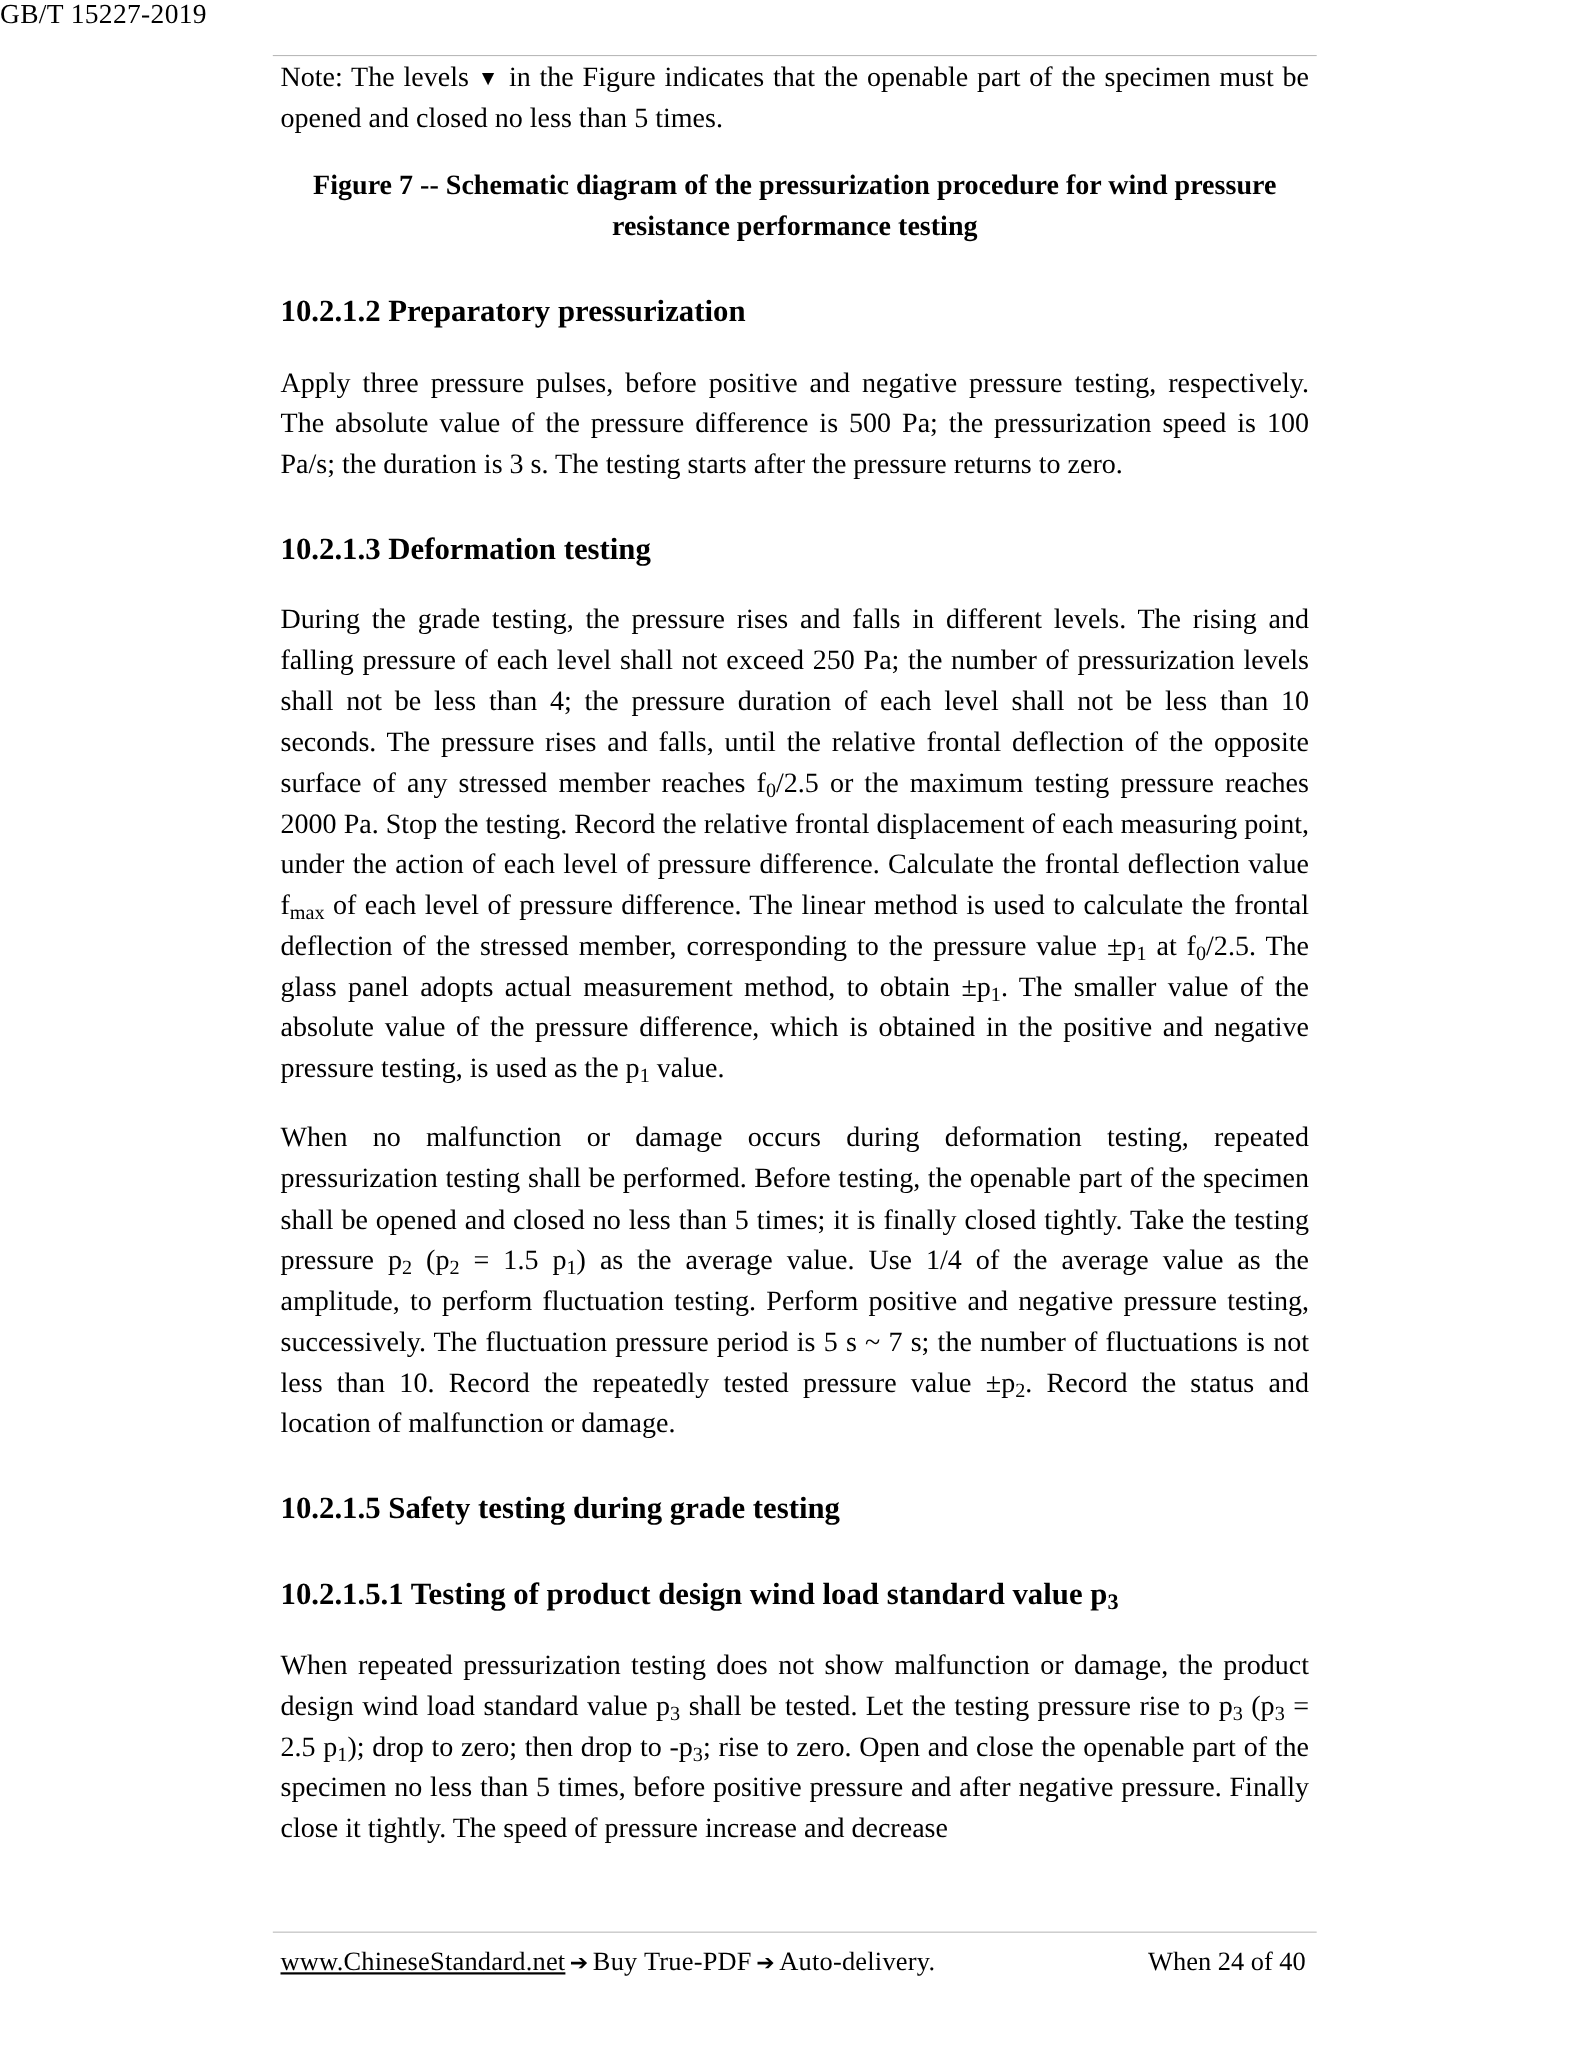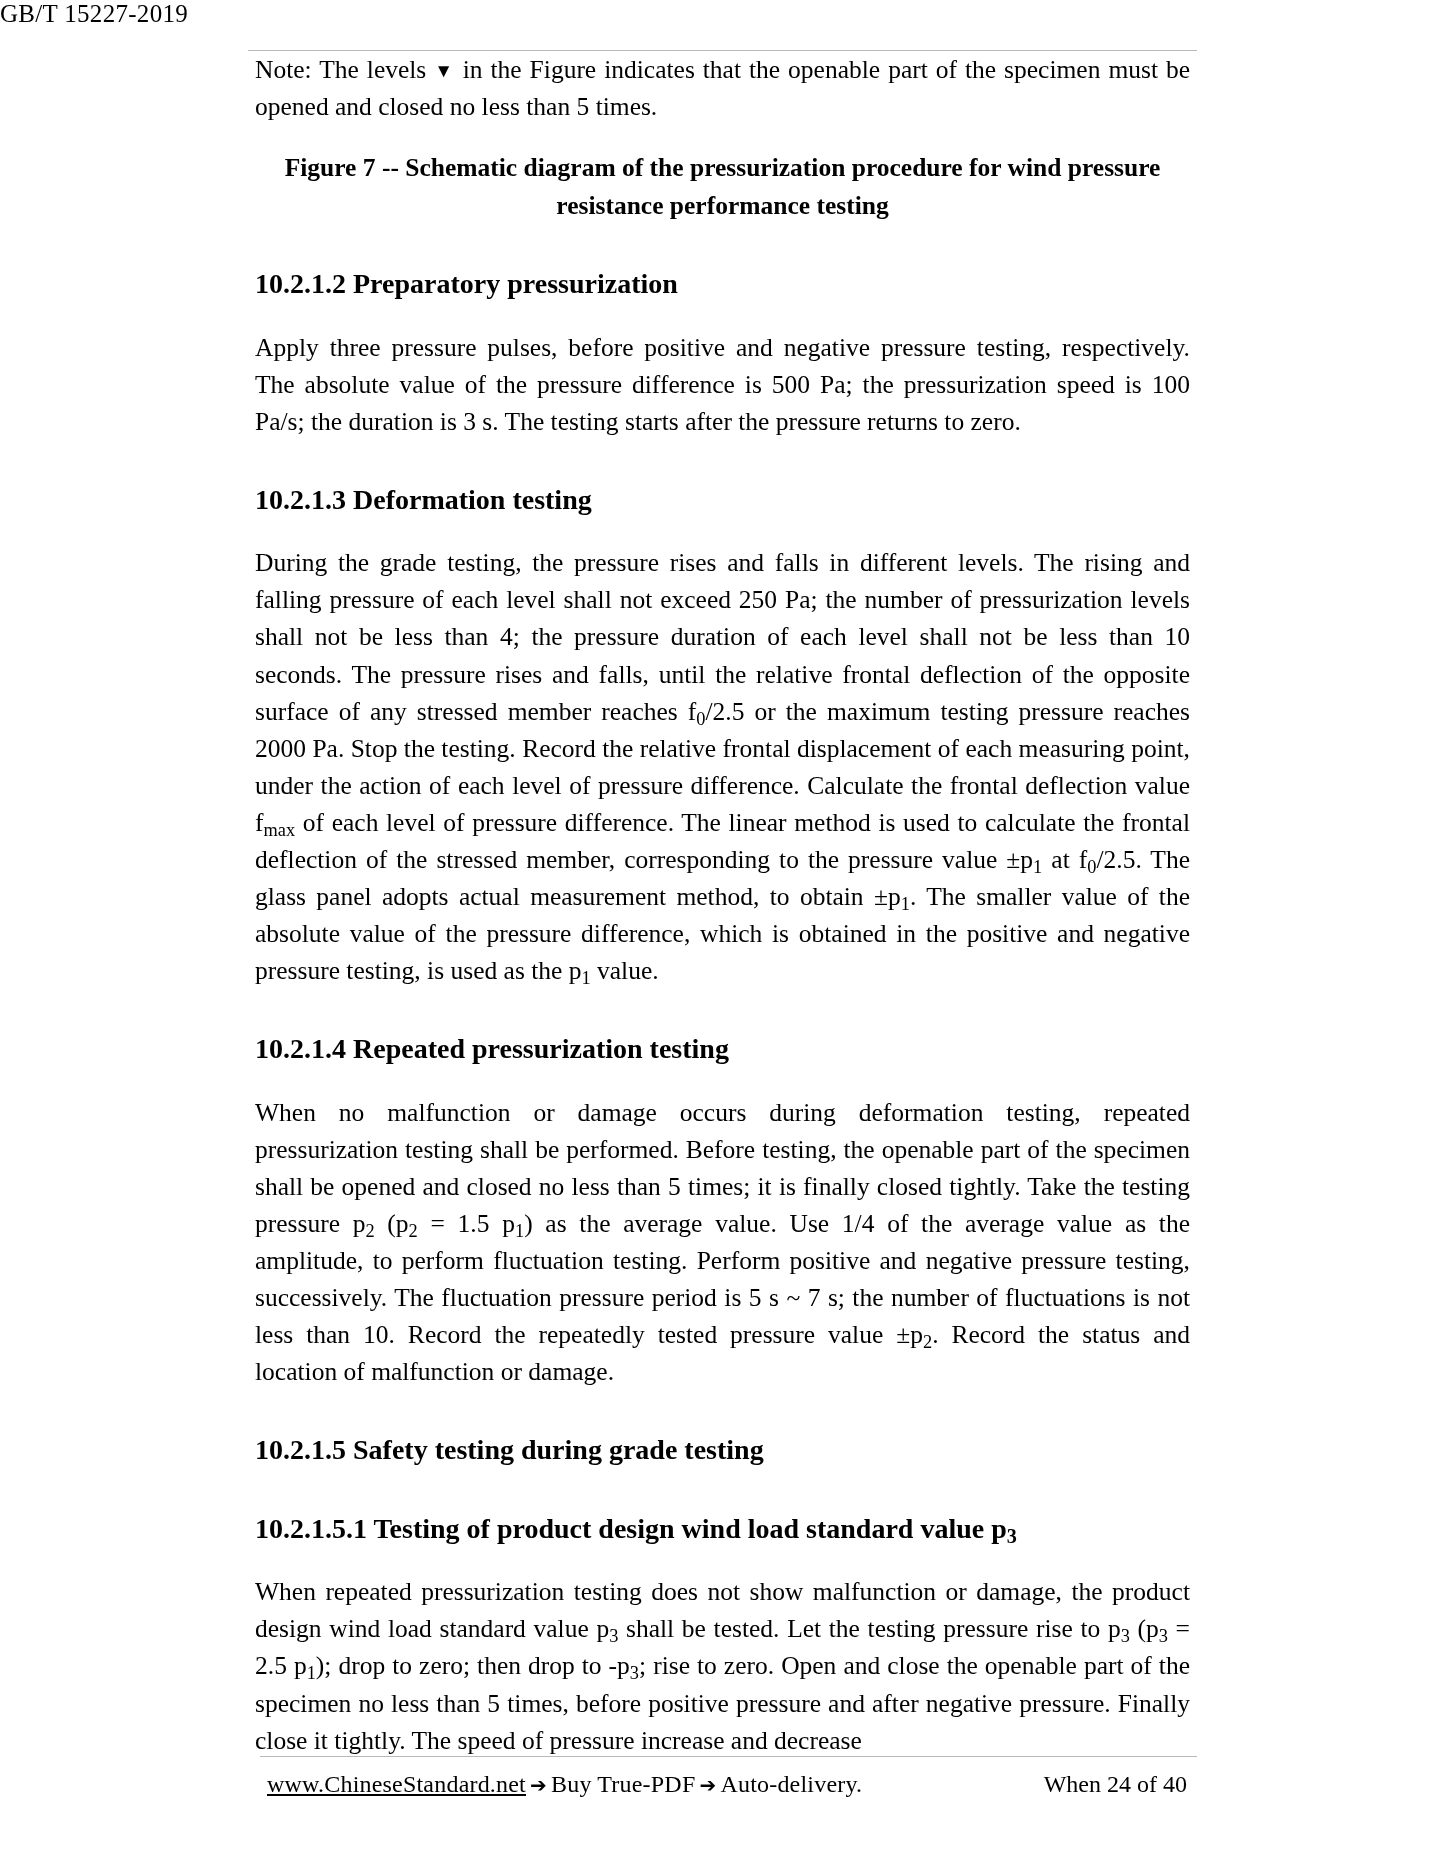--- a/index.html
+++ b/index.html
@@ -65,21 +65,21 @@
     vertical-align: -0.25em;
     line-height: 0;
   }
   .tri {
     font-size: 19px;
     vertical-align: 1px;
     letter-spacing: 0;
   }
   .footer {
     position: absolute;
-    left: 12px;
+    left: 0;
     right: 0;
     bottom: 72px;
   }
   .footer-rule {
     border-top: 1px solid #b9b9b9;
     margin: 0 248px;
   }
   .footer-row {
     margin: 14px 255px 0 255px;
     display: flex;
@@ -123,21 +123,20 @@
     <div class="fig-title">Figure 7 -- Schematic diagram of the pressurization procedure for wind pressure resistance performance testing</div>
 
     <h3 class="heading">10.2.1.2 Preparatory pressurization</h3>
     <p class="body para">Apply three pressure pulses, before positive and negative pressure testing, respectively. The absolute value of the pressure difference is 500 Pa; the pressurization speed is 100 Pa/s; the duration is 3 s. The testing starts after the pressure returns to zero.</p>
 
     <h3 class="heading">10.2.1.3 Deformation testing</h3>
     <p class="body para">
       <span>During the grade testing, the pressure rises and falls in different levels. The rising and falling pressure of each level shall not exceed 250 Pa; the number of pressurization levels shall not be less than 4; the pressure duration of each level shall not be less than 10 seconds. The pressure rises and falls, until the relative frontal deflection of the opposite surface of any stressed member reaches f</span><sub>0</sub><span>/2.5 or the maximum testing pressure reaches 2000 Pa. Stop the testing. Record the relative frontal displacement of each measuring point, under the action of each level of pressure difference. Calculate the frontal deflection value f</span><sub>max</sub><span> of each level of pressure difference. The linear method is used to calculate the frontal deflection of the stressed member, corresponding to the pressure value ±p</span><sub>1</sub><span> at f</span><sub>0</sub><span>/2.5. The glass panel adopts actual measurement method, to obtain ±p</span><sub>1</sub><span>. The smaller value of the absolute value of the pressure difference, which is obtained in the positive and negative pressure testing, is used as the p</span><sub>1</sub><span> value.</span>
     </p>
 
-    <h3 class="heading">10.2.1.4 Repeated pressurization testing</h3>
     <p class="body para">
       <span>When no malfunction or damage occurs during deformation testing, repeated pressurization testing shall be performed. Before testing, the openable part of the specimen shall be opened and closed no less than 5 times; it is finally closed tightly. Take the testing pressure p</span><sub>2</sub><span> (p</span><sub>2</sub><span> = 1.5 p</span><sub>1</sub><span>) as the average value. Use 1/4 of the average value as the amplitude, to perform fluctuation testing. Perform positive and negative pressure testing, successively. The fluctuation pressure period is 5 s ~ 7 s; the number of fluctuations is not less than 10. Record the repeatedly tested pressure value ±p</span><sub>2</sub><span>. Record the status and location of malfunction or damage.</span>
     </p>
 
     <h3 class="heading">10.2.1.5 Safety testing during grade testing</h3>
 
     <h3 class="heading">
       <span>10.2.1.5.1 Testing of product design wind load standard value p</span><sub>3</sub>
     </h3>
     <p class="body para">

